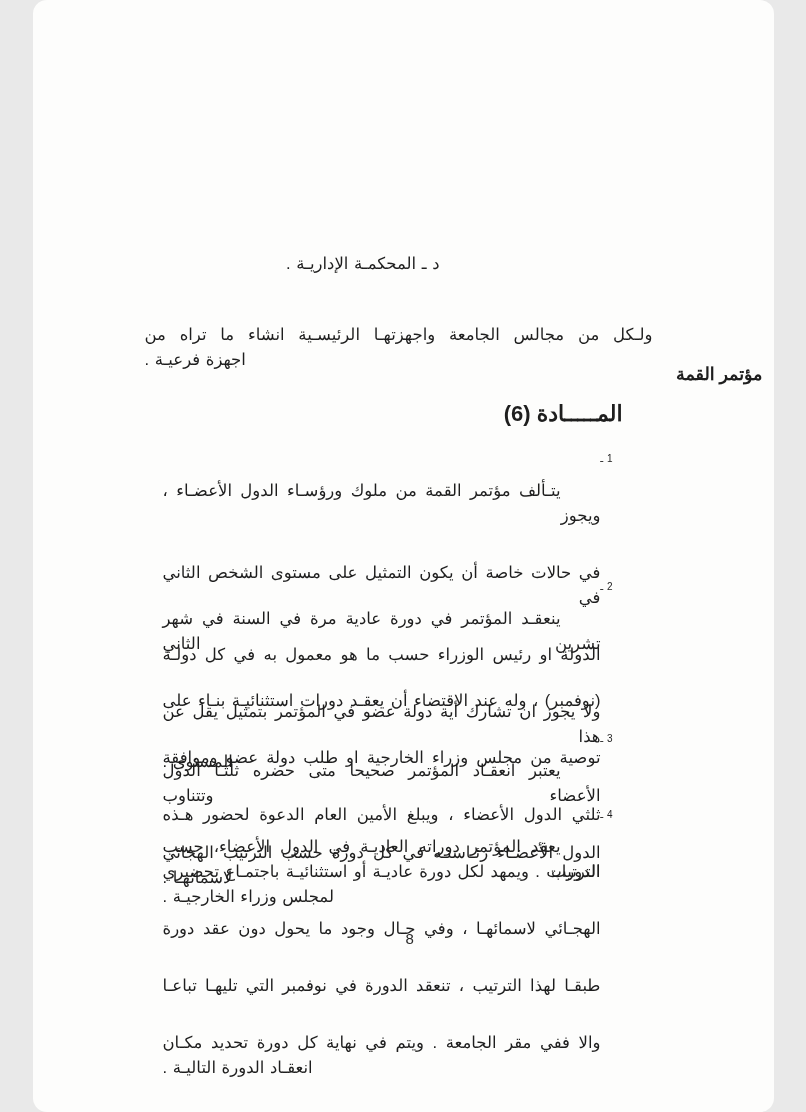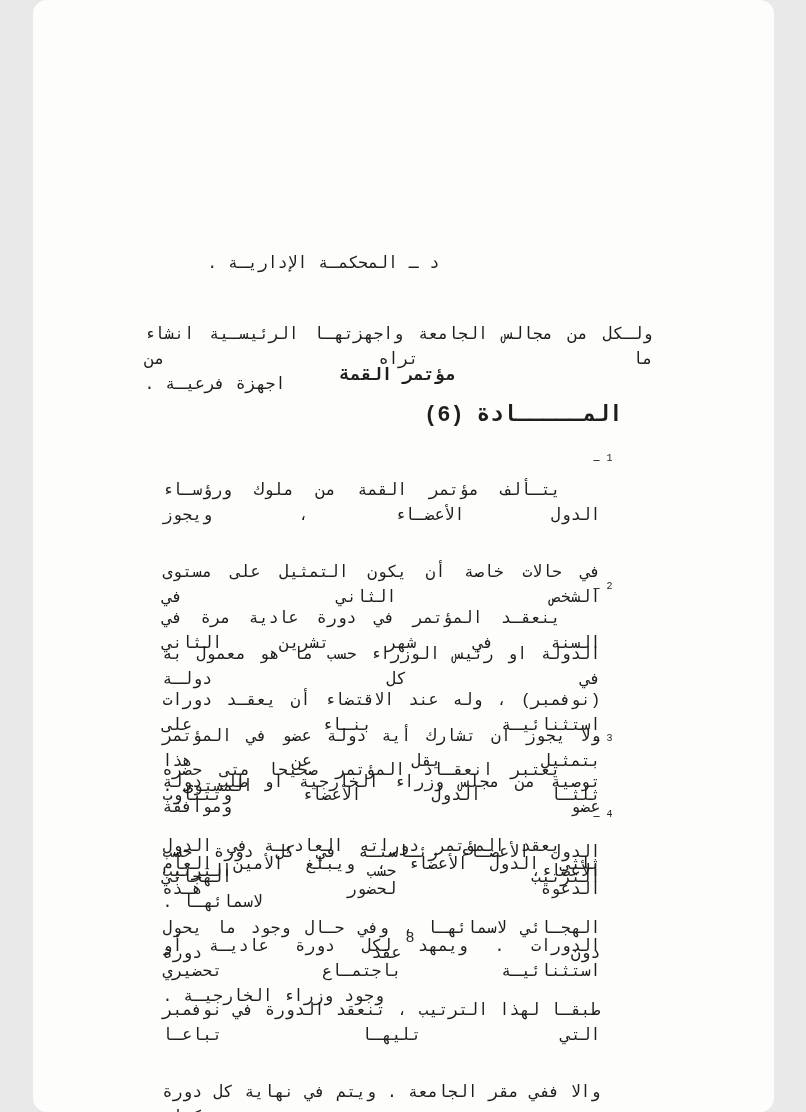--- a/index.html
+++ b/index.html
@@ -1,21 +1,21 @@
 <!DOCTYPE html>
 <html lang="ar"><head>
 <meta charset="utf-8">
 <style>
   html,body{margin:0;padding:0;background:#e9e9e9;}
   .page{
     position:relative;
     width:741px;height:1112px;
     margin:0 auto;
     background:#fdfdfc;
-    font-family:Liberation Mono, monospace;
+    font-family:Liberation Sans, sans-serif;
     color:#1e1e1e;
     direction:rtl;
     overflow:hidden;
     border-radius:14px;
   }
   .abs{position:absolute;}
   .txt{
     font-size:16.5px;
     line-height:25px;
     word-spacing:1px;
@@ -25,21 +25,21 @@
     white-space:nowrap;
   }
   .intro{
     top:290px;left:112px;width:508px;
   }
   .jline{ text-align:justify; text-align-last:justify;margin-top:32px; }
   .rline{ text-align:left; }
   .intro .last{ padding-right:340px; white-space:nowrap; }
   .section-title{
     top:364px;left:0;width:730px;
-    text-align:center;
+    text-align:right;
     font-weight:700;
     font-size:17.5px;
     letter-spacing:0;
   }
   .article-heading{
     top:401px;right:151px;
     font-weight:700;
     font-size:22px;
     white-space:nowrap;
   }
@@ -102,21 +102,21 @@
     <div class="line rline last">المستوى .</div>
   </div>
 
   <div class="abs txt item item-2">
     <span class="num">2 ـ</span>
     <div class="line jline first">ينعقـد المؤتمر في دورة عادية مرة في السنة في شهر تشرين الثاني</div>
     <div class="line jline">(نوفمبر) ، وله عند الاقتضاء أن يعقـد دورات استثنائيـة بنـاء على</div>
     <div class="line jline">توصية من مجلس وزراء الخارجية او طلب دولة عضو وموافقة</div>
     <div class="line jline">ثلثي الدول الأعضاء ، ويبلغ الأمين العام الدعوة لحضور هـذه</div>
     <div class="line jline">الدورات . ويمهد لكل دورة عاديـة أو استثنائيـة باجتمـاع تحضيري</div>
-    <div class="line rline last">وجود وزراء الخارجيـة .</div>
+    <div class="line rline last">لمجلس وزراء الخارجيـة .</div>
   </div>
 
   <div class="abs txt item item-3">
     <span class="num">3 ـ</span>
     <div class="line jline first">يعتبر انعقـاد المؤتمر صحيحا متى حضره ثلثـا الدول الأعضاء وتتناوب</div>
     <div class="line jline">الدول الأعضـاء رئـاستـه في كل دورة حسب الترتيب الهجائي</div>
     <div class="line rline last">لاسمائهـا .</div>
   </div>
 
   <div class="abs txt item item-4">

